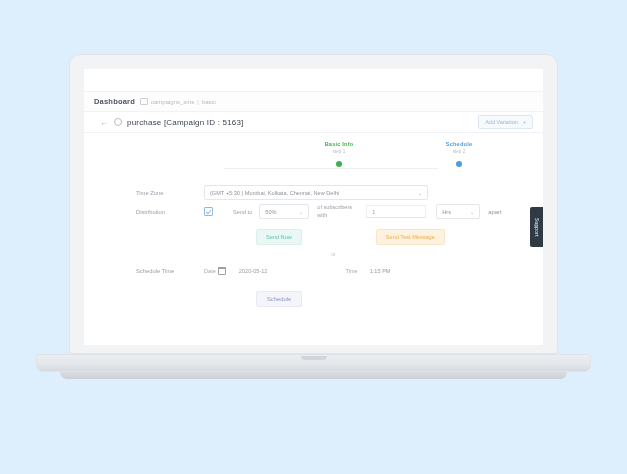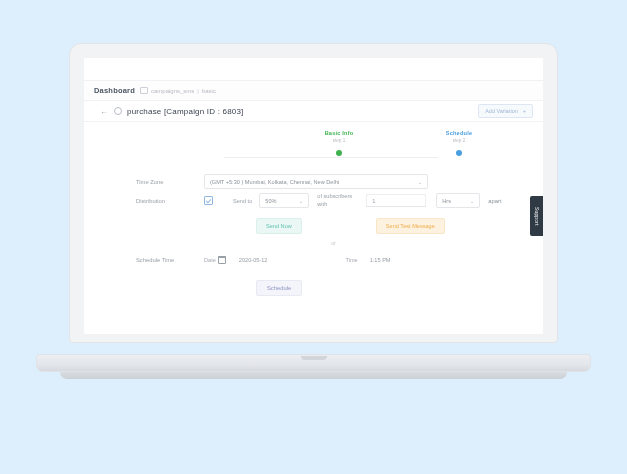--- a/index.html
+++ b/index.html
@@ -10,21 +10,21 @@
     background: #ddeefc;
     font-family: "Liberation Sans", sans-serif;
     overflow: hidden;
     position: relative;
   }
   #stage { position: absolute; inset: 0; }
 
   
   .laptop-lid {
     position: absolute;
-    left: 69px; top: 43px;
+    left: 69px; top: 54px;
     width: 489px; height: 300px;
     background: #f2f3f5;
     border: 1px solid #e2e4e8;
     border-radius: 12px 12px 4px 4px;
     box-sizing: border-box;
     padding: 14px 14px 8px 14px;
   }
   .laptop-screen {
     width: 100%; height: 100%;
     background: #ffffff;
@@ -257,21 +257,21 @@
           <span class="crumb-main">Dashboard</span>
           <span class="crumb-icon"></span>
           <span class="crumb">campaigns_sms</span>
           <span class="crumb-sep">|</span>
           <span class="crumb">basic</span>
         </div>
 
         <div class="title-row">
           <span class="back-arrow">←</span>
           <span class="info-icon"></span>
-          <span class="page-title">purchase [Campaign ID : 6803]</span>
+          <span class="page-title">purchase [Campaign ID : 5163]</span>
           <span class="add-variation">
             <span>Add Variation</span>
             <span>+</span>
           </span>
         </div>
 
         <div class="stepper">
           <div class="step-track"></div>
           <div class="step step-1">
             <div class="step-label">Basic Info</div>

